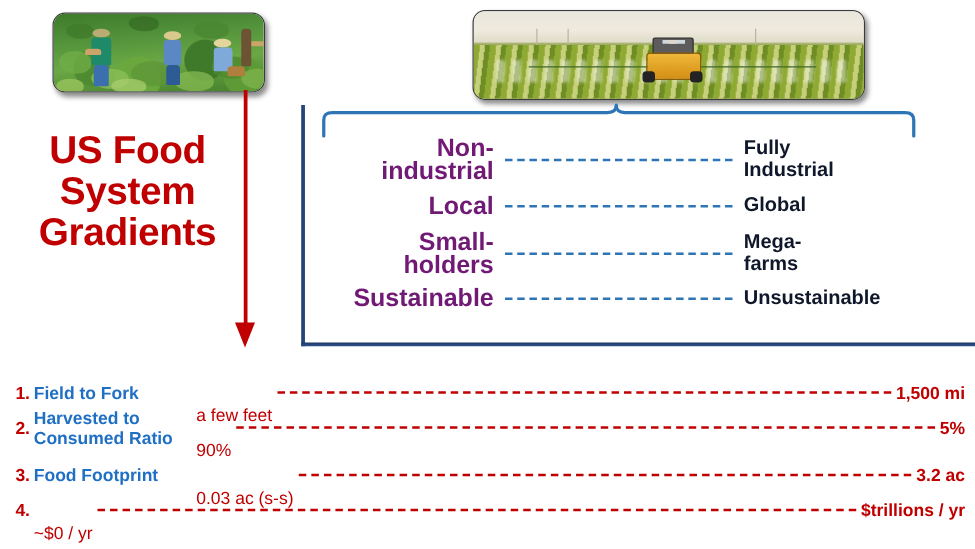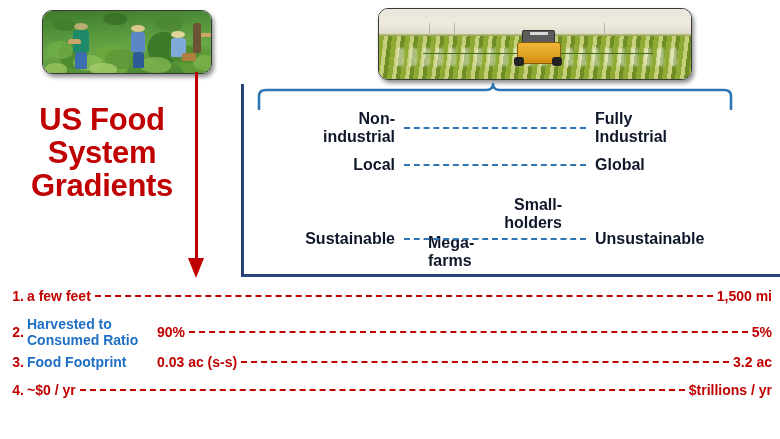--- a/index.html
+++ b/index.html
@@ -115,53 +115,54 @@
   #curly{position:absolute;left:255px;top:82px;width:480px;height:28px;}
 
   
   #gradient-box{position:absolute;left:255px;top:108px;width:480px;height:165px;}
   .grow{
     position:absolute;left:0;width:480px;
     display:flex;align-items:center;
   }
   .grow .gleft{
     width:140px;text-align:right;
-    color:#0f172a;font-weight:bold;font-size:16px;line-height:18px;
+    color:#701a75;font-weight:bold;font-size:20px;line-height:18px;
     padding-right:6px;
   }
   .grow .gdash{
     flex:1;height:0;
     border-top:2.5px dashed #2E75B6;
     margin:0 3px;
   }
   .grow .gright{
     width:140px;text-align:left;
     color:#0f172a;font-weight:bold;font-size:16px;line-height:18px;
     padding-left:6px;
   }
   #grow-0{top:2px;}
   #grow-1{top:48px;}
-  #grow-2{top:88px;flex-direction:column;}
+  #grow-2{top:77px;}
   #grow-3{top:122px;}
 
   
   #measures{position:absolute;left:0;top:288px;width:780px;height:150px;}
   .mrow{position:absolute;left:0;width:780px;display:flex;align-items:center;}
   .mrow .mnum{
     width:18px;text-align:right;
     color:#C00000;font-weight:bold;font-size:14px;line-height:16px;
     padding-right:3px;
   }
   .mrow .mlabel{
     width:130px;text-align:left;
     color:#1F6FC4;font-weight:bold;font-size:14px;line-height:16px;
   }
   .mrow .mstart{
-    color:#C00000;font-weight:bold;font-size:14px;line-height:16px;
+    color:#C00000;font-weight:normal;font-size:14px;line-height:16px;
     white-space:nowrap;
+    margin-top:36px;
   }
   .mrow .mdash{
     flex:1;height:0;
     border-top:2.2px dashed #C00000;
     margin:0 4px;
   }
   .mrow .mend{
     color:#C00000;font-weight:bold;font-size:14px;line-height:16px;
     white-space:nowrap;text-align:right;padding-right:8px;
   }
@@ -302,20 +303,23 @@
       </div>
     </div>
 
   </div>
 
   <div id="measures">
 
     <div class="mrow" id="mrow-0">
       <div class="mpad"></div>
       <div class="mnum">1.</div>
+      <div class="mlabel">
+        <div>Field to Fork</div>
+      </div>
       <div class="mstart">a few feet</div>
       <div class="mdash"></div>
       <div class="mend">1,500 mi</div>
     </div>
 
     <div class="mrow" id="mrow-1">
       <div class="mpad"></div>
       <div class="mnum">2.</div>
       <div class="mlabel two-line">
         <div>Harvested to</div>

